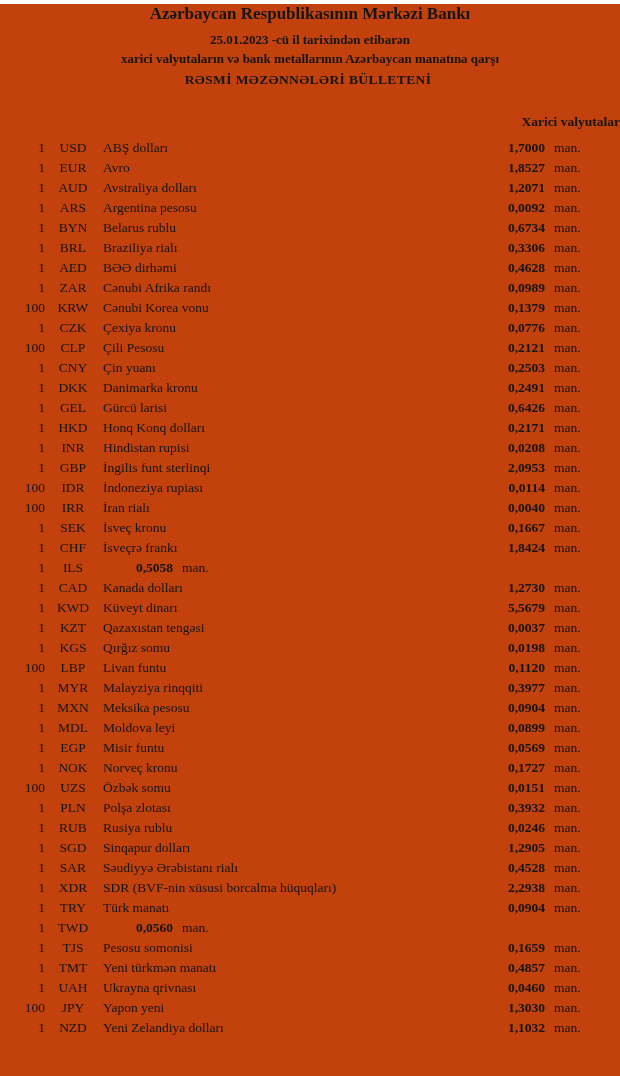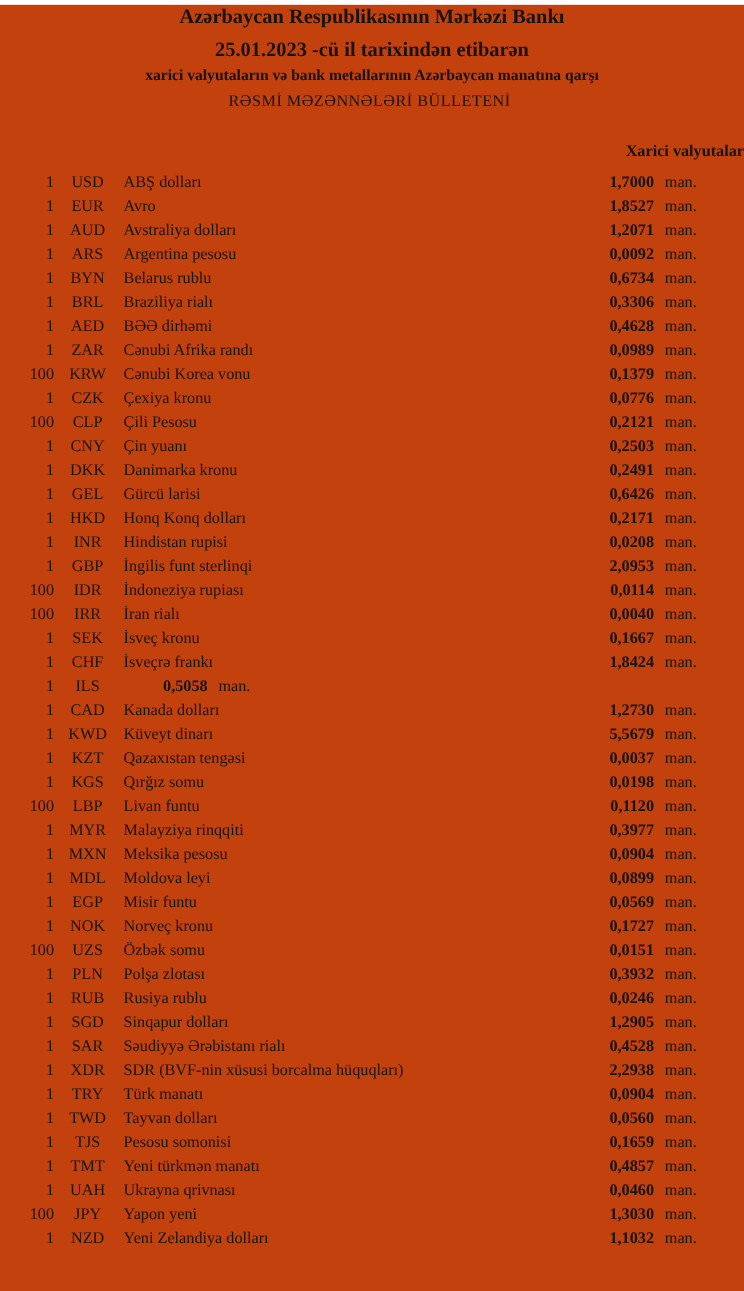--- a/index.html
+++ b/index.html
@@ -21,32 +21,32 @@
   }
   .header {
     text-align: center;
   }
   .title {
     font-size: 17px;
     font-weight: bold;
     margin: 4px 0 8px 0;
   }
   .date-line {
-    font-size: 17px;
+    font-size: 13px;
     font-weight: bold;
     margin: 2px 0;
   }
   .subtitle {
     font-size: 13px;
     font-weight: bold;
     margin: 3px 0;
   }
   .bulletin-title {
     font-size: 13.5px;
-    font-weight: normal;
+    font-weight: bold;
     letter-spacing: 0.4px;
     margin: 5px 4px 0 0;
   }
   .section-title {
     text-align: right;
     font-size: 13.5px;
     font-weight: bold;
     margin: 26px 0 8px 0;
   }
   .rates {
@@ -370,21 +370,20 @@
       <div class="row">
         <span class="qty">1</span>
         <span class="code">TRY</span>
         <span class="name">Türk manatı</span>
         <span class="rate">0,0904</span>
         <span class="unit">man.</span>
       </div>
       <div class="row">
         <span class="qty">1</span>
         <span class="code">TWD</span>
-        <span class="name">Tayvan dolları</span>
         <span class="rate">0,0560</span>
         <span class="unit">man.</span>
       </div>
       <div class="row">
         <span class="qty">1</span>
         <span class="code">TJS</span>
         <span class="name">Pesosu somonisi</span>
         <span class="rate">0,1659</span>
         <span class="unit">man.</span>
       </div>

